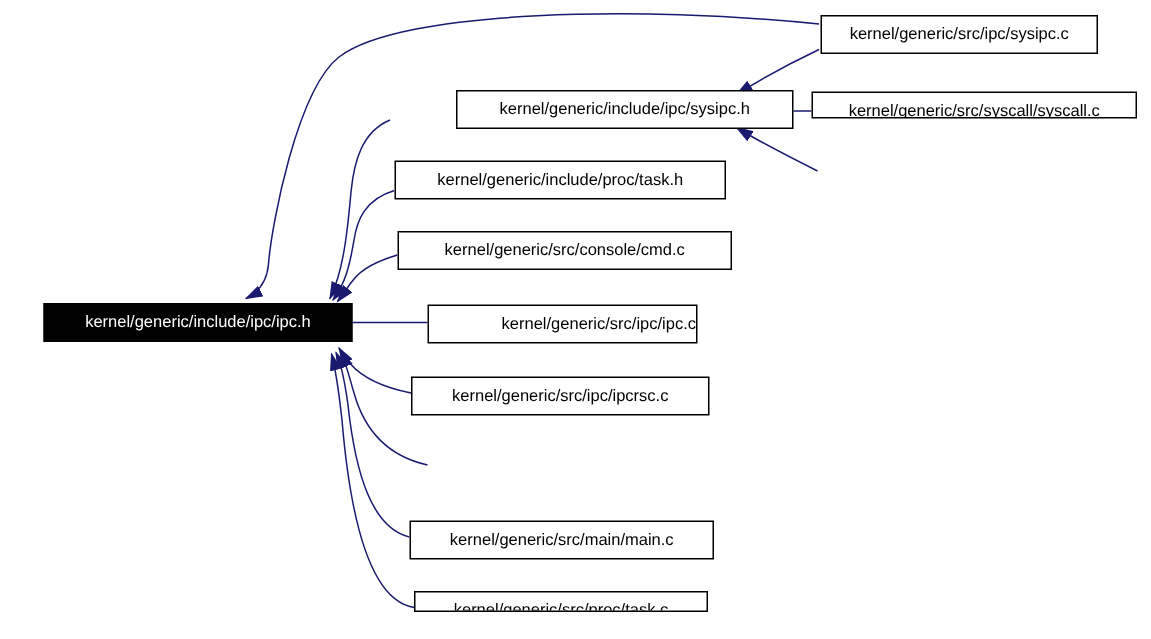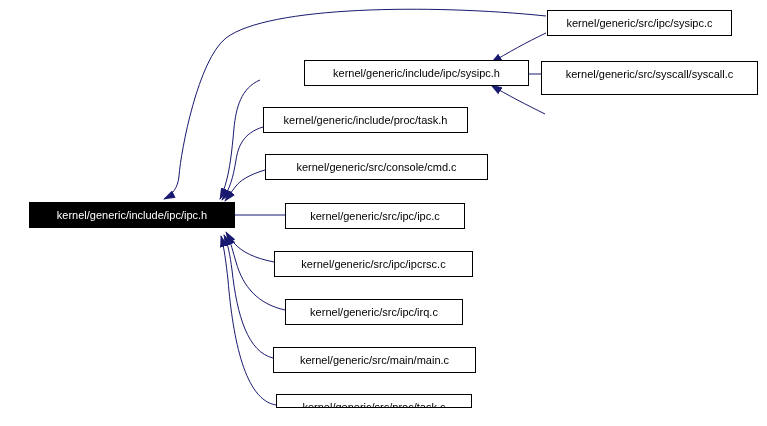--- a/index.html
+++ b/index.html
@@ -70,32 +70,31 @@
     <path class="edge" d="M 276 405 C 245 400 233 340 228 280 C 226 262 224 247 221 236" marker-end="url(#arrow)"></path>
     <path class="edge" d="M 546 33 C 527 42 507 53 491 63" marker-end="url(#arrow)"></path>
     <path class="edge" d="M 541 74 L 489 74" marker-end="url(#arrow)"></path>
     <path class="edge" d="M 545 114 C 527 105 507 95 491 85" marker-end="url(#arrow)"></path>
   </svg>
 
   <div class="node highlight" style="left:9px; top:202px; width:206px; height:26px;">kernel/generic/include/ipc/ipc.h</div>
 
   <div class="node" style="left:260px; top:60px; width:225px; height:26px;margin-left:44px;">kernel/generic/include/ipc/sysipc.h</div>
 
-  <div class="node" style="left:263px; top:107px; width:205px; height:26px;">kernel/generic/include/proc/task.h</div>
+  <div class="node" style="left:263px; top:107px; width:221px; height:26px;">kernel/generic/include/proc/task.h</div>
 
   <div class="node" style="left:265px; top:154px; width:223px; height:26px;">kernel/generic/src/console/cmd.c</div>
 
-  <div class="node" style="left:285px; top:203px; width:180px; height:26px;">kernel/generic/src/ipc/ipc.c</div>
+  <div class="node" style="left:285px; top:203px; width:180px; height:26px;text-align:right;">kernel/generic/src/ipc/ipc.c</div>
 
   <div class="node" style="left:274px; top:251px; width:199px; height:26px;">kernel/generic/src/ipc/ipcrsc.c</div>
 
-  <div class="node" style="left:285px; top:299px; width:178px; height:26px;">kernel/generic/src/ipc/irq.c</div>
 
   <div class="node" style="left:273px; top:347px; width:203px; height:26px;">kernel/generic/src/main/main.c</div>
 
   <div class="node" style="left:276px; top:394px; width:196px; height:14px;">kernel/generic/src/proc/task.c</div>
 
   <div class="node" style="left:547px; top:10px; width:185px; height:26px;">kernel/generic/src/ipc/sysipc.c</div>
 
-  <div class="node" style="left:541px; top:61px; width:217px; height:34px;">kernel/generic/src/syscall/syscall.c</div>
+  <div class="node" style="left:541px; top:61px; width:217px; height:18px;">kernel/generic/src/syscall/syscall.c</div>
 
 
 </div>
 
 </body></html>

